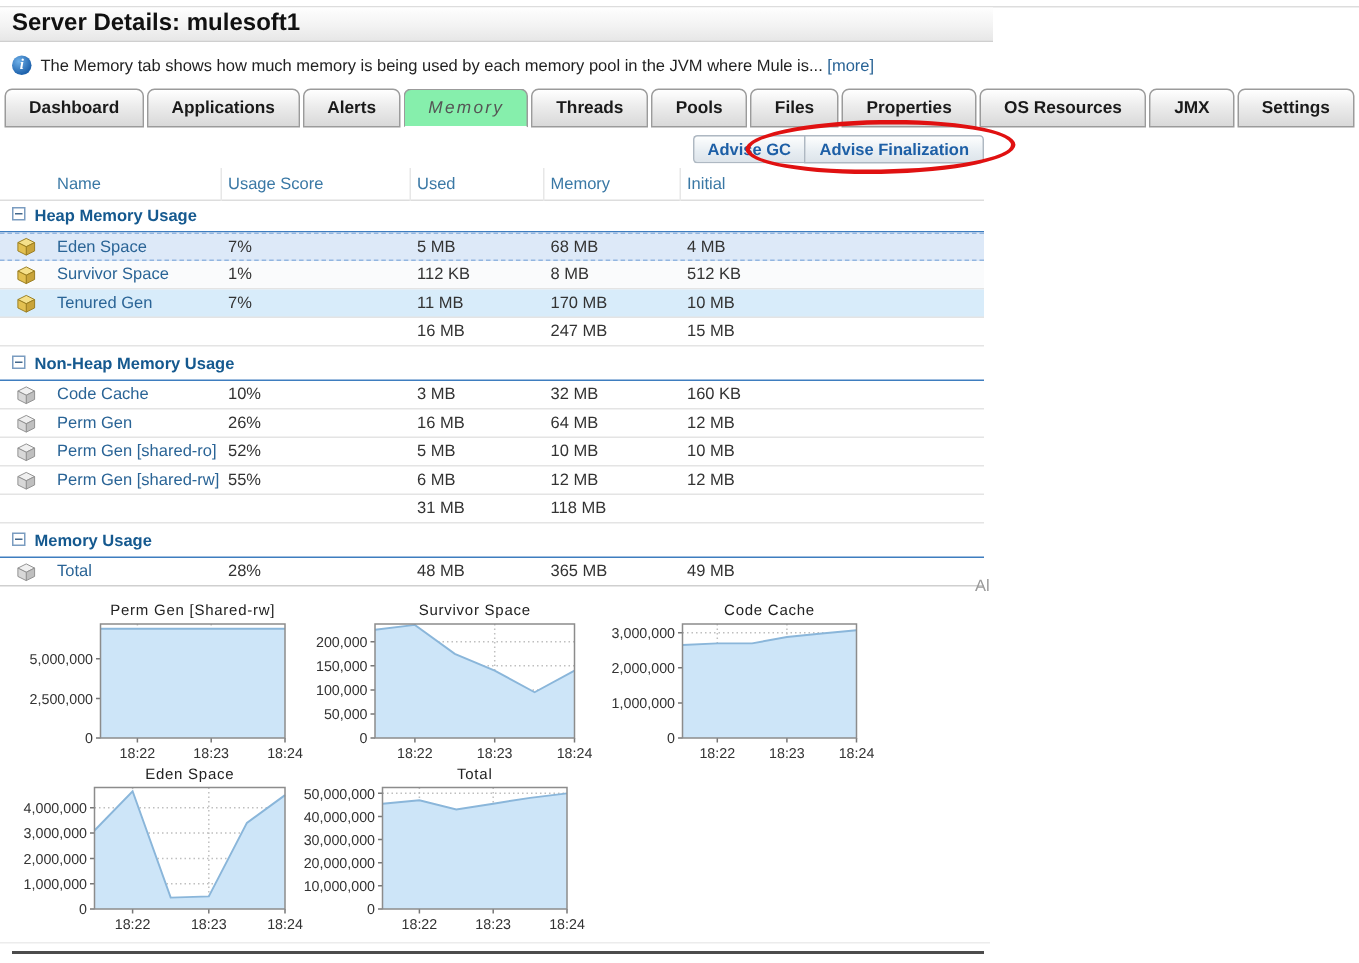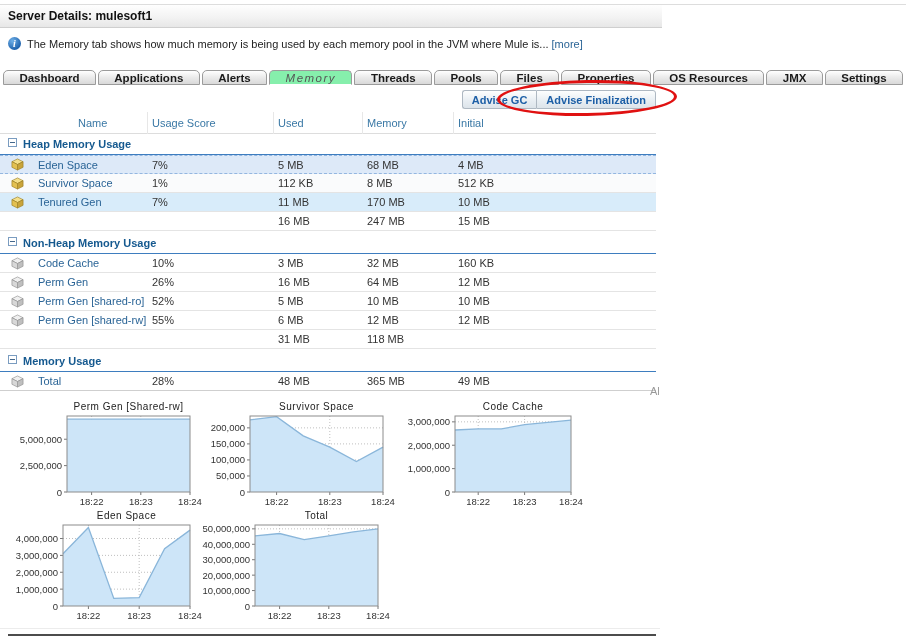--- a/index.html
+++ b/index.html
@@ -6,55 +6,55 @@
   html,body { background:#fff; }
   body { font-family:"Liberation Sans", sans-serif; font-size:11px; color:#222; }
   #screen { position:relative; width:906px; height:642px; background:#fff; overflow:hidden; }
 
   .top-rule { position:absolute; left:0; top:4px; width:906px; height:1px; background:#ddd; }
 
   
   .titlebar { position:absolute; left:0; top:5px; width:662px; height:23px;
     background:linear-gradient(#fefefe,#f3f3f3 55%,#e7e7e7); border-bottom:1px solid #cfcfcf;
     display:flex; align-items:center; padding-left:8px; }
-  .titlebar .t { font-size:12px; font-weight:bold; color:#111; }
+  .titlebar .t { font-size:16px; font-weight:bold; color:#111; }
 
   
   .infobar { position:absolute; left:8px; top:37px; width:650px; display:flex; align-items:center; gap:6px; }
   .info-ico { width:13px; height:13px; border-radius:50%; flex:0 0 13px;
     background:radial-gradient(circle at 35% 30%, #6fb0e8, #1f63ad 70%);
     color:#fff; font-weight:bold; font-size:10px; line-height:13px; text-align:center;
     font-family:"Liberation Serif", serif; font-style:italic; }
   .infobar .more { color:#2a6496; cursor:pointer; }
 
   
   .tabbar { position:absolute; left:0; top:58px; width:906px; height:27px;
     display:flex; gap:2px; padding:0 3px; align-items:flex-end; }
-  .tab { flex:1 1 auto; height:15px; display:flex; align-items:center; justify-content:center;
+  .tab { flex:1 1 auto; height:26px; display:flex; align-items:center; justify-content:center;
     background:linear-gradient(#ffffff,#ececec 45%,#d9d9d9);
     border:1px solid #9b9b9b; border-radius:5px 5px 0 0;
     font-weight:bold; font-size:11.5px; color:#1a1a1a; cursor:pointer; white-space:nowrap; padding:0 10px; }
   .tab.active { background:#86efac; border-bottom-color:#fff; font-weight:normal; color:#555; letter-spacing:1.5px;font-style:italic; }
 
   
   .btnrow { position:absolute; top:90px; right:250px; display:flex;font-weight:bold; }
   .btn { height:19px; display:flex; align-items:center; padding:0 9px;
     background:linear-gradient(#fdfefe,#e7edf2 60%,#dde4ea);
     border:1px solid #aeb8c2; color:#1d5fa6; font-size:11px; cursor:pointer; white-space:nowrap; }
   .btn:first-child { border-radius:3px 0 0 3px; border-right:none; }
   .btn:last-child { border-radius:0 3px 3px 0; }
   .red-ellipse { position:absolute; left:497px; top:80px; width:180px; height:36px;
     border:3px solid #e01111; border-radius:50%; transform:rotate(-1deg); pointer-events:none; }
 
   
   .memtable { position:absolute; left:0; top:112px; width:656px; }
   .trow { display:grid; grid-template-columns:34px 114px 126px 89px 91px 1fr; align-items:center; }
   .thead { height:22px; color:#3a78a5; border-bottom:1px solid #ddd; }
   .thead > div { padding-left:4px; height:22px; line-height:22px; border-right:1px solid #e7e7e7; }
-  .thead > div:first-child { grid-column:1 / span 2; padding-left:38px;margin-left:40px; }
+  .thead > div:first-child { grid-column:1 / span 2; padding-left:38px; }
   .thead > div:last-child { border-right:none; }
   .sechdr { height:17px; margin-top:6px; display:flex; gap:6px;
     border-bottom:1px solid #3e7dbf; padding-left:8px; }
   .sechdr:first-of-type { margin-top:4px; }
   .collapse-ico { width:9px; height:9px; border:1px solid #7a9cc0; background:#fff; position:relative; }
   .collapse-ico::after { content:""; position:absolute; left:1px; right:1px; top:3px; height:1px; background:#44688c; }
   .sechdr .st { font-weight:bold; color:#15598f; }
   .drow { height:19px; border-bottom:1px solid #e4e4e4; font-size:11px; color:#333; }
   .drow > div { padding-left:4px; overflow:hidden; white-space:nowrap; }
   .drow .icell { display:flex; justify-content:center; padding-left:0; }

